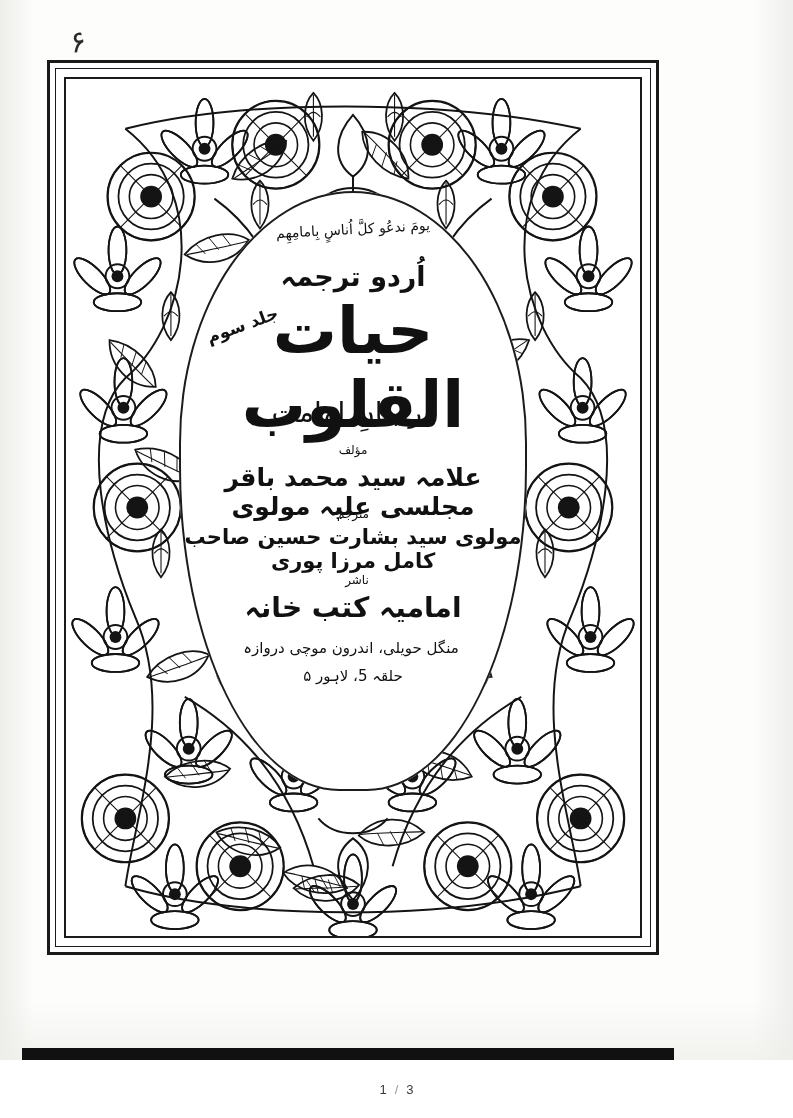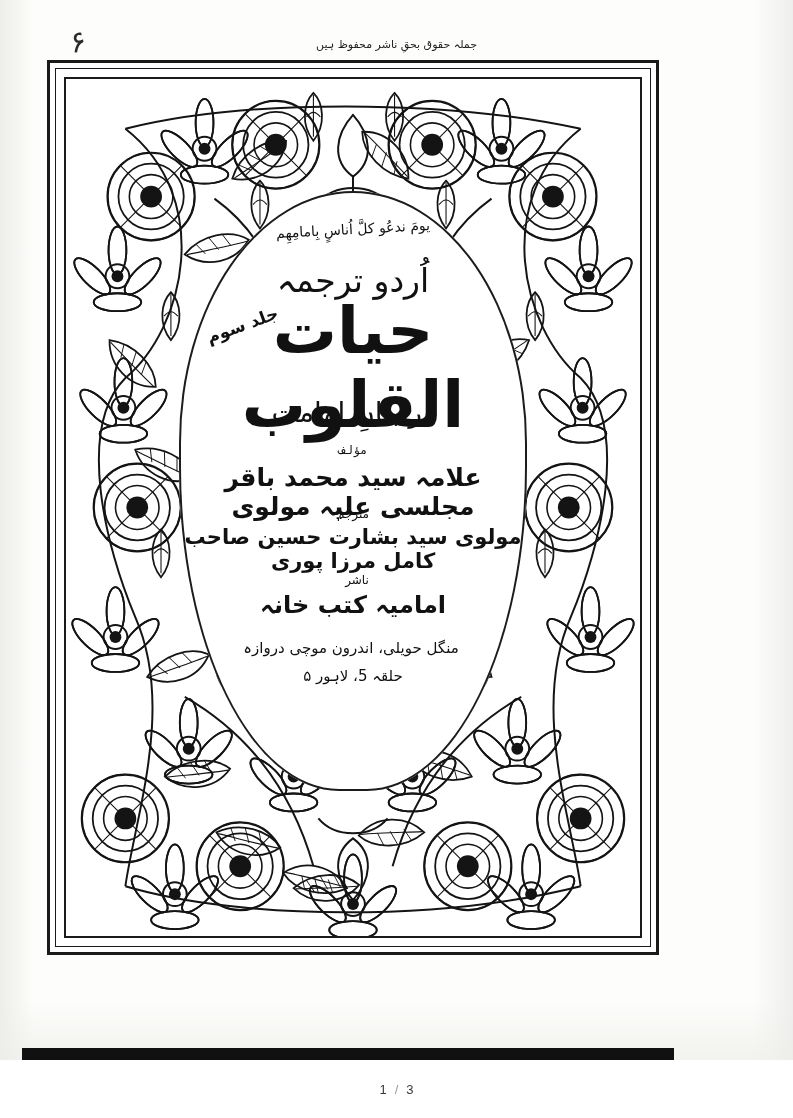--- a/index.html
+++ b/index.html
@@ -130,22 +130,22 @@
   .bismillah {
     position: absolute;
     top: 30px; left: 0; right: 0;
     font-size: 14px;
     letter-spacing: 1px;
     transform: rotate(-3deg);
   }
   .line-urdu-tarjuma {
     position: absolute;
     top: 70px; left: 0; right: 0;
-    font-size: 33px;
-    font-weight: 400;
+    font-size: 27px;
+    font-weight: 700;
   }
   .title-main {
     position: absolute;
     top: 104px; left: 0; right: 0;
     font-size: 64px;
     font-weight: 700;
     line-height: 1.15;
     letter-spacing: -1px;
   }
   .volume {
@@ -159,21 +159,20 @@
   .subtitle {
     position: absolute;
     top: 205px; left: 0; right: 0;
     font-size: 28px;
     font-weight: 400;
   }
   .label-muallif {
     position: absolute;
     top: 252px; left: 0; right: 0;
     font-size: 12px;
-    font-family: Liberation Mono, monospace;
   }
   .author {
     position: absolute;
     top: 272px; left: 0; right: 0;
     font-size: 25px;
     font-weight: 700;
   }
   .label-mutarjim {
     position: absolute;
     top: 316px; left: 0; right: 0;
@@ -186,21 +185,21 @@
     font-weight: 700;
   }
   .label-nashir {
     position: absolute;
     top: 382px; left: 8px; right: 0;
     font-size: 12px;
   }
   .publisher {
     position: absolute;
     top: 400px; left: 0; right: 0;
-    font-size: 24px;
+    font-size: 28px;
     font-weight: 700;
   }
   .address1 {
     position: absolute;
     top: 448px; left: 0; right: 4px;
     font-size: 15px;
   }
   .address2 {
     position: absolute;
     top: 476px; left: 0; right: 0;
@@ -244,21 +243,20 @@
 
 <div class="page">
 
   <div class="scan">
     <div class="scan-shadow-left"></div>
     <div class="scan-shadow-right"></div>
     <div class="scan-shadow-bottom"></div>
 
     <div class="page-mark">۶</div>
 
-    <div class="rights-line">جملہ حقوق بحقِ ناشر محفوظ ہیں</div>
 
     <div class="border-outer">
       <div class="border-mid"></div>
       <div class="border-inner">
 
         <div class="floral">
           <svg viewBox="0 0 580 860" preserveAspectRatio="none" xmlns="http://www.w3.org/2000/svg">
             <defs>
               <g id="rose">
                 <circle cx="0" cy="0" r="44" fill="none" stroke="#141414" stroke-width="2.2"></circle>

